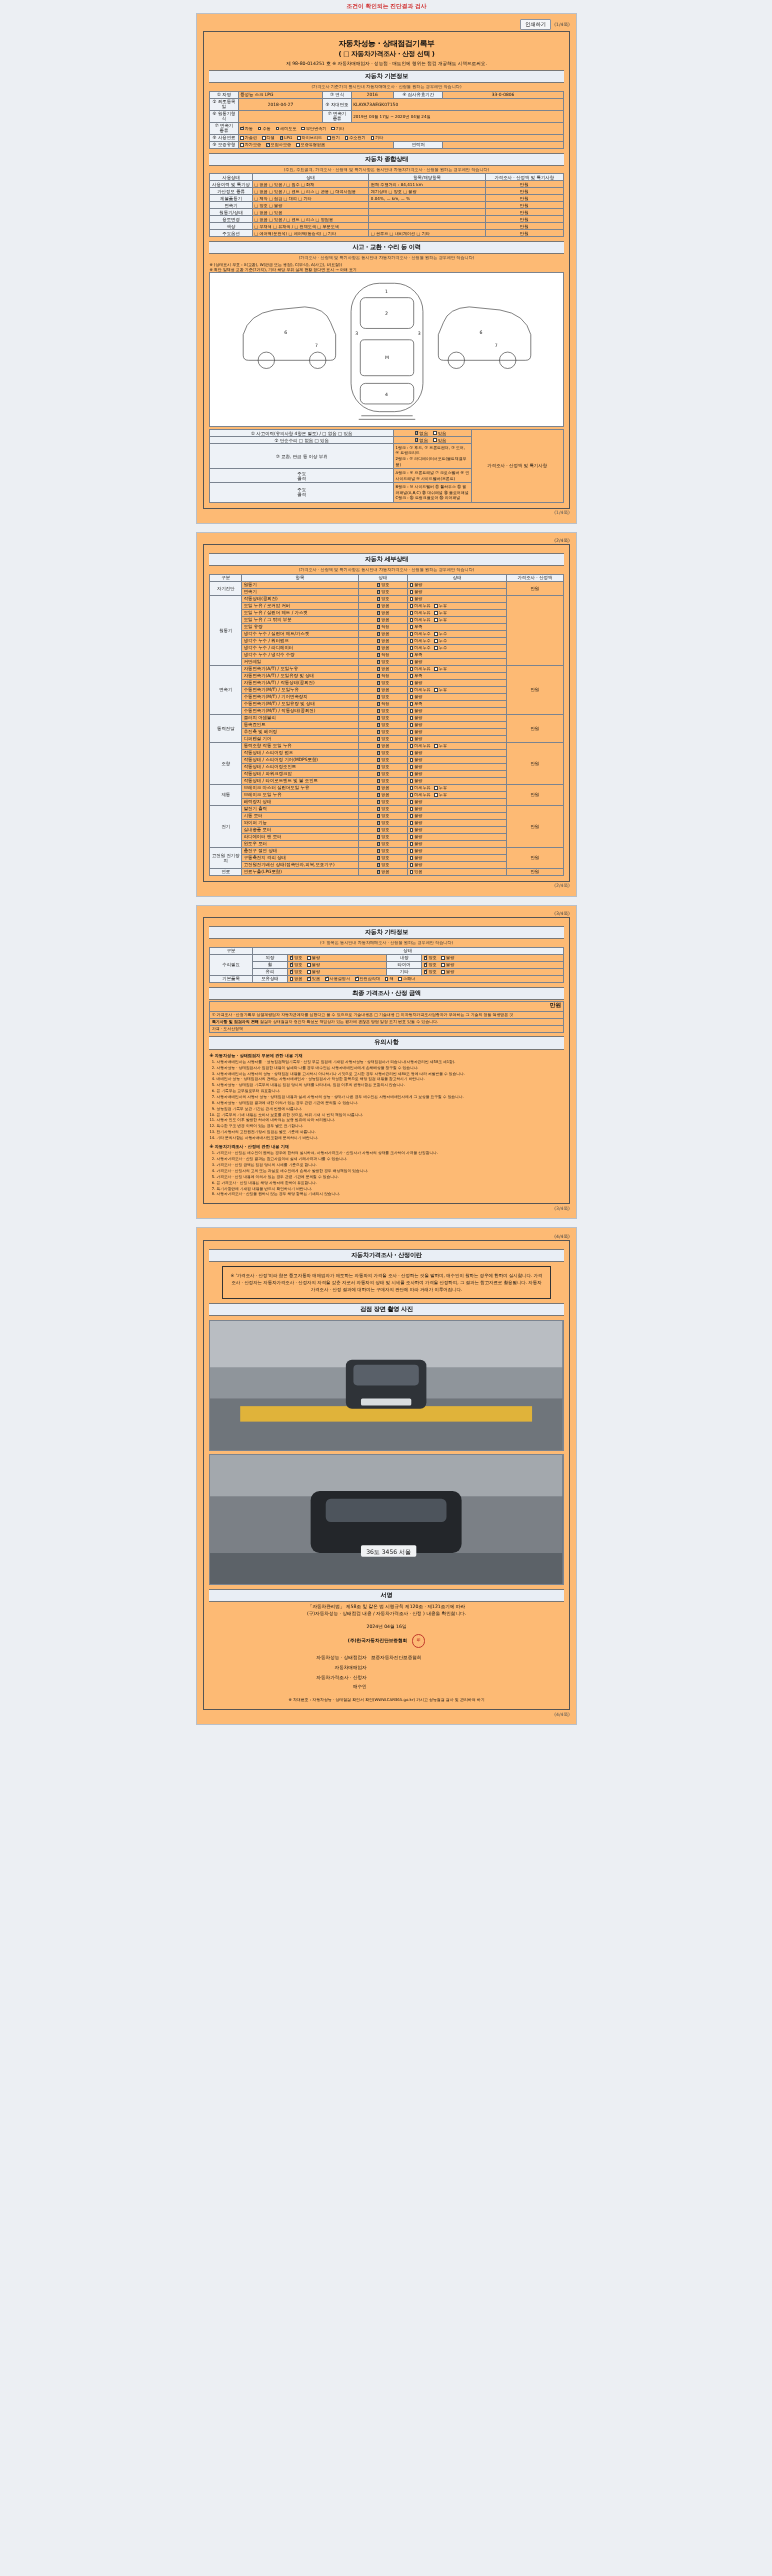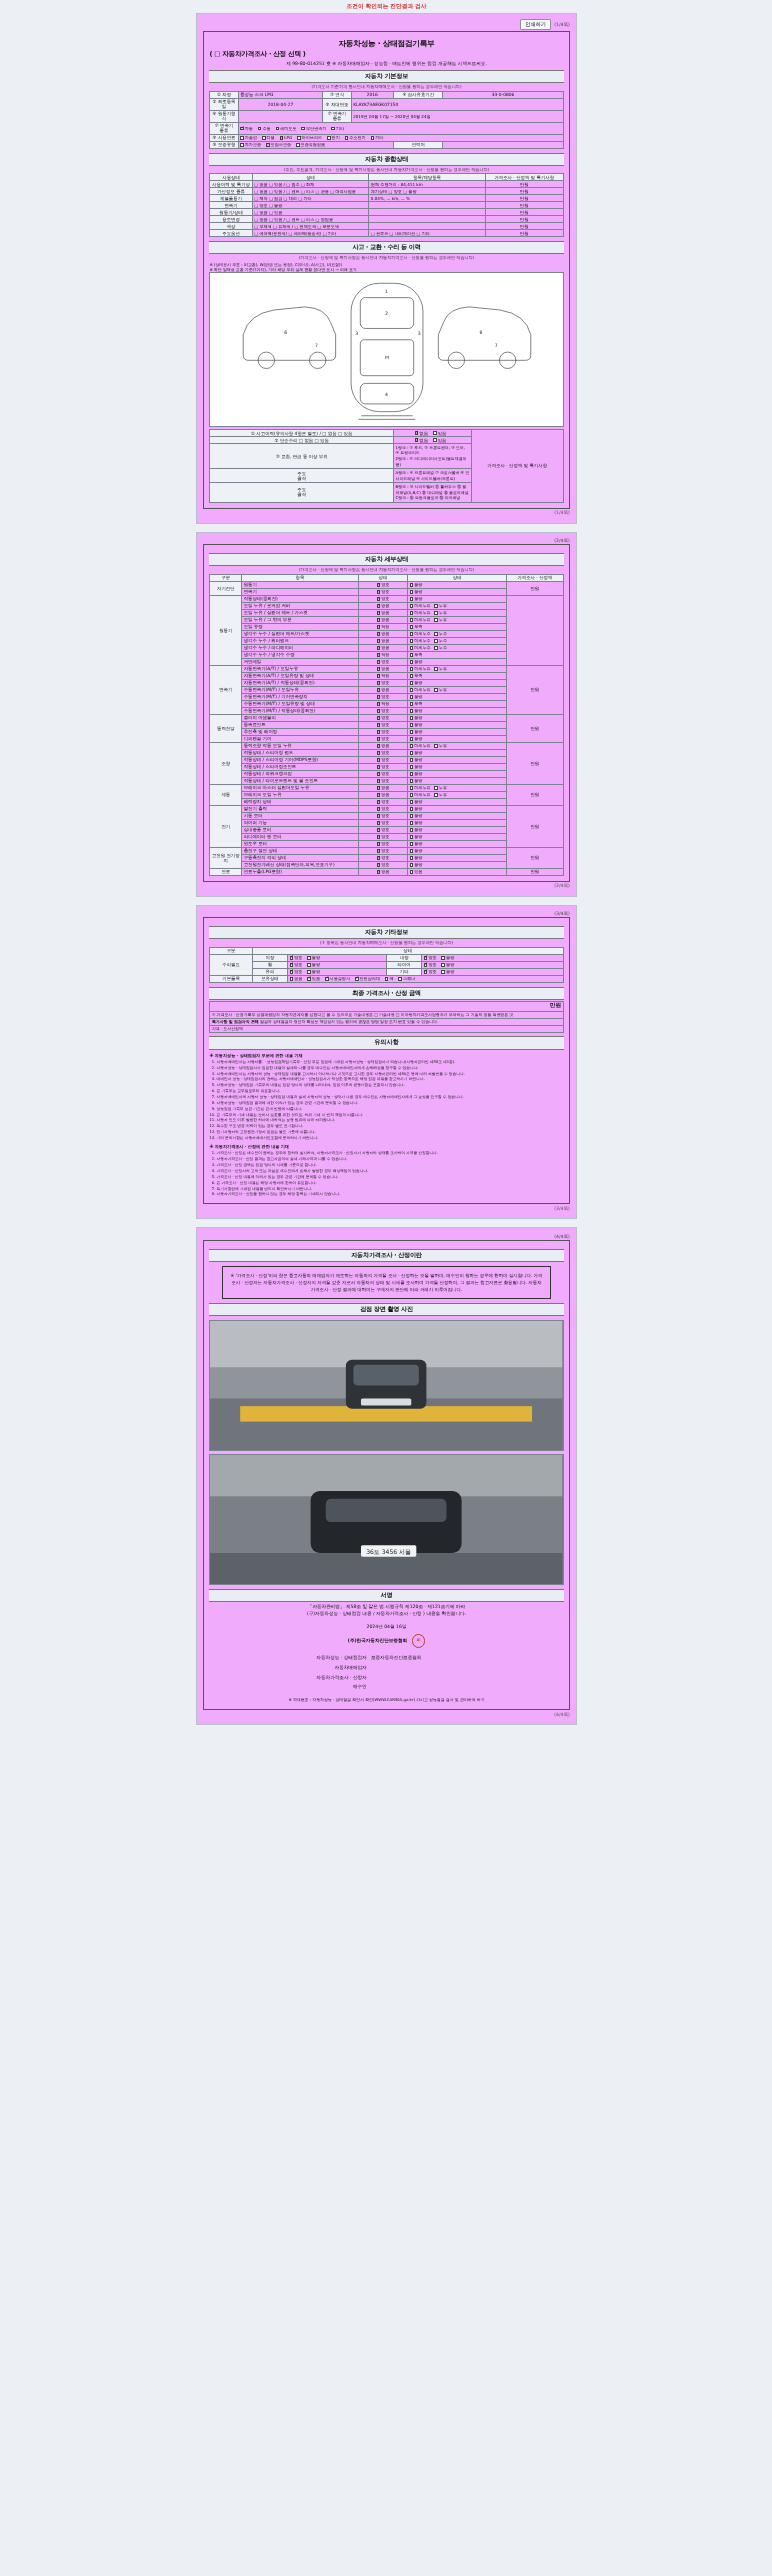--- a/index.html
+++ b/index.html
@@ -15,34 +15,34 @@
   .topbar {
     text-align:center;
     padding:3.1px 0 2.1px 0;
     font-size:5.7px;
     color:#d03030;
     font-weight:bold;
   }
   .sheet {
     width:381px;
     margin:0 auto 8.2px auto;
-    background:#f0abfc;
+    background:#fdba74;
     border:0.5px solid #b9c0c9;
     padding:5.2px 6.2px 7.2px 6.2px;
     position:relative;
   }
   .print-row { display:flex; justify-content:flex-end; align-items:center; gap:3.1px; margin-bottom:1px;}
   .print-btn {
     border:0.5px solid #8b93a0; background:#f4f6f8; font-size:5.2px; padding:1px 4.1px; border-radius:1px;
   }
   .pageno { font-size:4.6px; color:#444; }
   .pageno-right { text-align:right; font-size:4.6px; color:#555; margin-top:1.5px;}
   .docbox { border:0.5px solid #555; padding:4.1px 5.2px 5.2px 5.2px; }
   .title-main { text-align:center; font-size:7.7px; font-weight:bold; letter-spacing:-0.3px; margin-top:2.1px;}
-  .title-sub { text-align:left; font-size:6.7px; font-weight:bold; margin-top:1px; letter-spacing:-0.3px;}
+  .title-sub { text-align:center; font-size:6.7px; font-weight:bold; margin-top:1px; letter-spacing:-0.3px;}
   .title-line { text-align:center; font-size:4.6px; margin-top:2.6px; }
   .sec-title {
     text-align:center; font-weight:bold; font-size:6.2px; margin:4.1px 0 1px 0; letter-spacing:-0.3px;
     background:#e9eef5; border-top:0.5px solid #777; border-bottom:0.5px solid #777; padding:1px 0;
   }
   .sec-note { text-align:center; font-size:4.1px; color:#333; margin:1px 0 1.5px 0;}
   table { border-collapse:collapse; width:100%; font-size:4.4px; }
   td, th { border:0.5px solid #7b8490; padding:0.5px 1.5px; vertical-align:middle; }
   th { background:#eef2f7; font-weight:normal; }
   .lbl { background:#eef2f7; text-align:center; }

